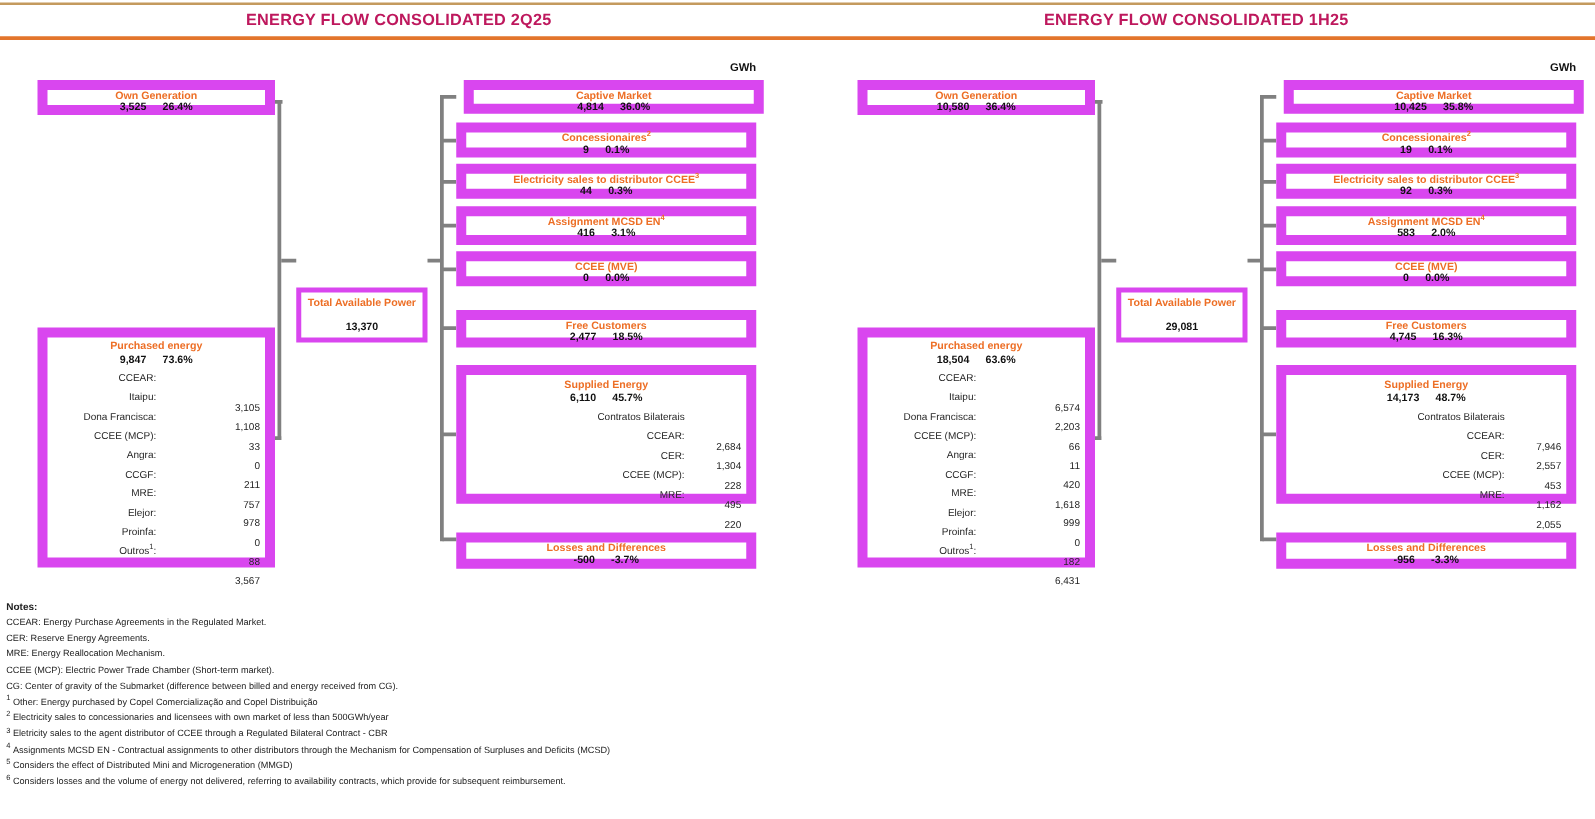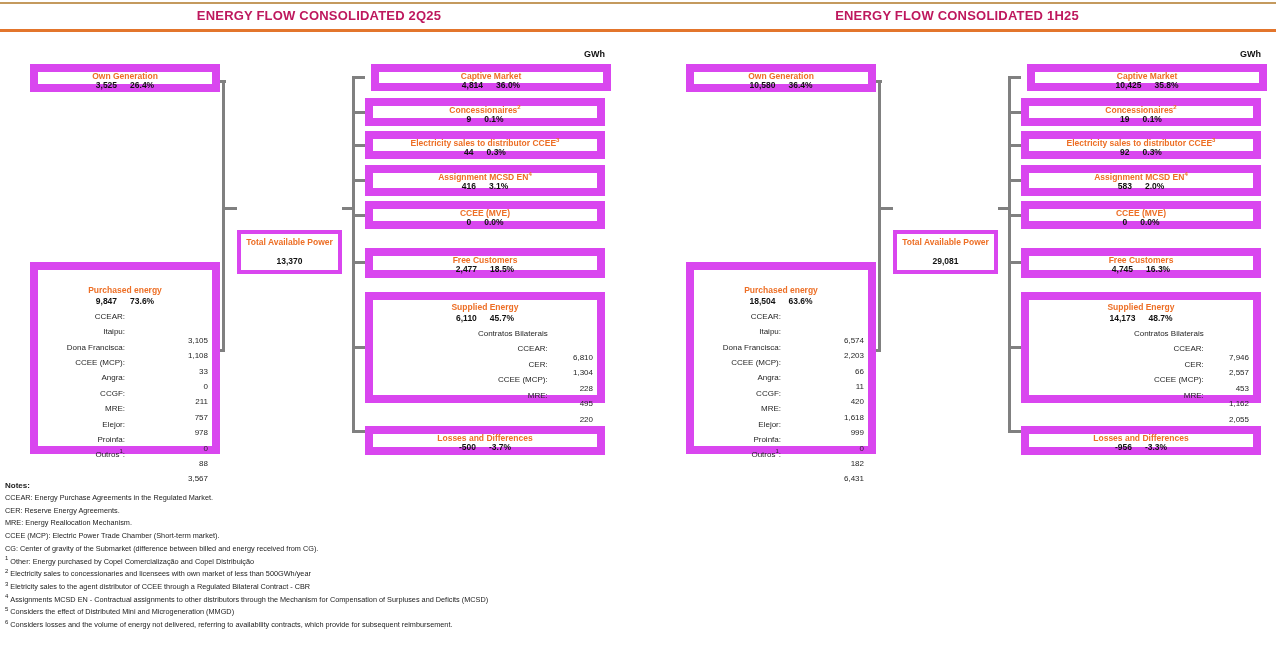--- a/index.html
+++ b/index.html
@@ -19,21 +19,21 @@
 
   .gwh{position:absolute;right:33px;top:49px;font-size:9px;font-weight:bold;color:#111;}
 
   .box{position:absolute;border:8px solid #d946ef;background:#fff;box-sizing:border-box;
     display:flex;flex-direction:column;justify-content:space-evenly;overflow:visible;}
   .btitle{color:#ed6f26;font-weight:bold;font-size:8.5px;text-align:center;line-height:1.1;white-space:nowrap;}
   .vals{display:flex;justify-content:center;gap:13px;font-size:8.5px;font-weight:bold;color:#111;line-height:1.1;}
   sup{font-size:6px;line-height:0;}
 
   .b-own{left:30px;top:64px;width:190px;height:28px;}
-  .b-purchased{left:30px;top:262px;width:190px;height:192px;justify-content:flex-start;padding-top:16px;}
+  .b-purchased{left:30px;top:262px;width:190px;height:192px;justify-content:flex-start;padding-top:2px;}
   .b-tap{left:237px;top:182px;width:105px;height:44px;border-width:4px;justify-content:center;gap:9px;margin-top:48px;}
   .b-captive{left:371px;top:64px;width:240px;height:27px;}
   .b-conc{left:365px;top:98px;width:240px;height:28px;}
   .b-elec{left:365px;top:131px;width:240px;height:28px;}
   .b-assign{left:365px;top:165px;width:240px;height:31px;}
   .b-mve{left:365px;top:201px;width:240px;height:28px;}
   .b-free{left:365px;top:248px;width:240px;height:30px;}
   .b-supplied{left:365px;top:292px;width:240px;height:111px;justify-content:flex-start;padding-top:3px;}
   .b-losses{left:365px;top:426px;width:240px;height:29px;}
 
@@ -211,21 +211,21 @@
 
   <div class="box b-supplied">
     <div class="btitle">Supplied Energy</div>
     <div class="vals">
       <span>6,110</span>
       <span>45.7%</span>
     </div>
     <div class="rows">
       <div class="row">
             <span class="rl">Contratos Bilaterais</span>
-            <span class="rv">6,810</span>
+            <span class="rv">2,684</span>
           </div>
       <div class="row">
             <span class="rl">CCEAR:</span>
             <span class="rv">1,304</span>
           </div>
       <div class="row">
             <span class="rl">CER:</span>
             <span class="rv">228</span>
           </div>
       <div class="row">

